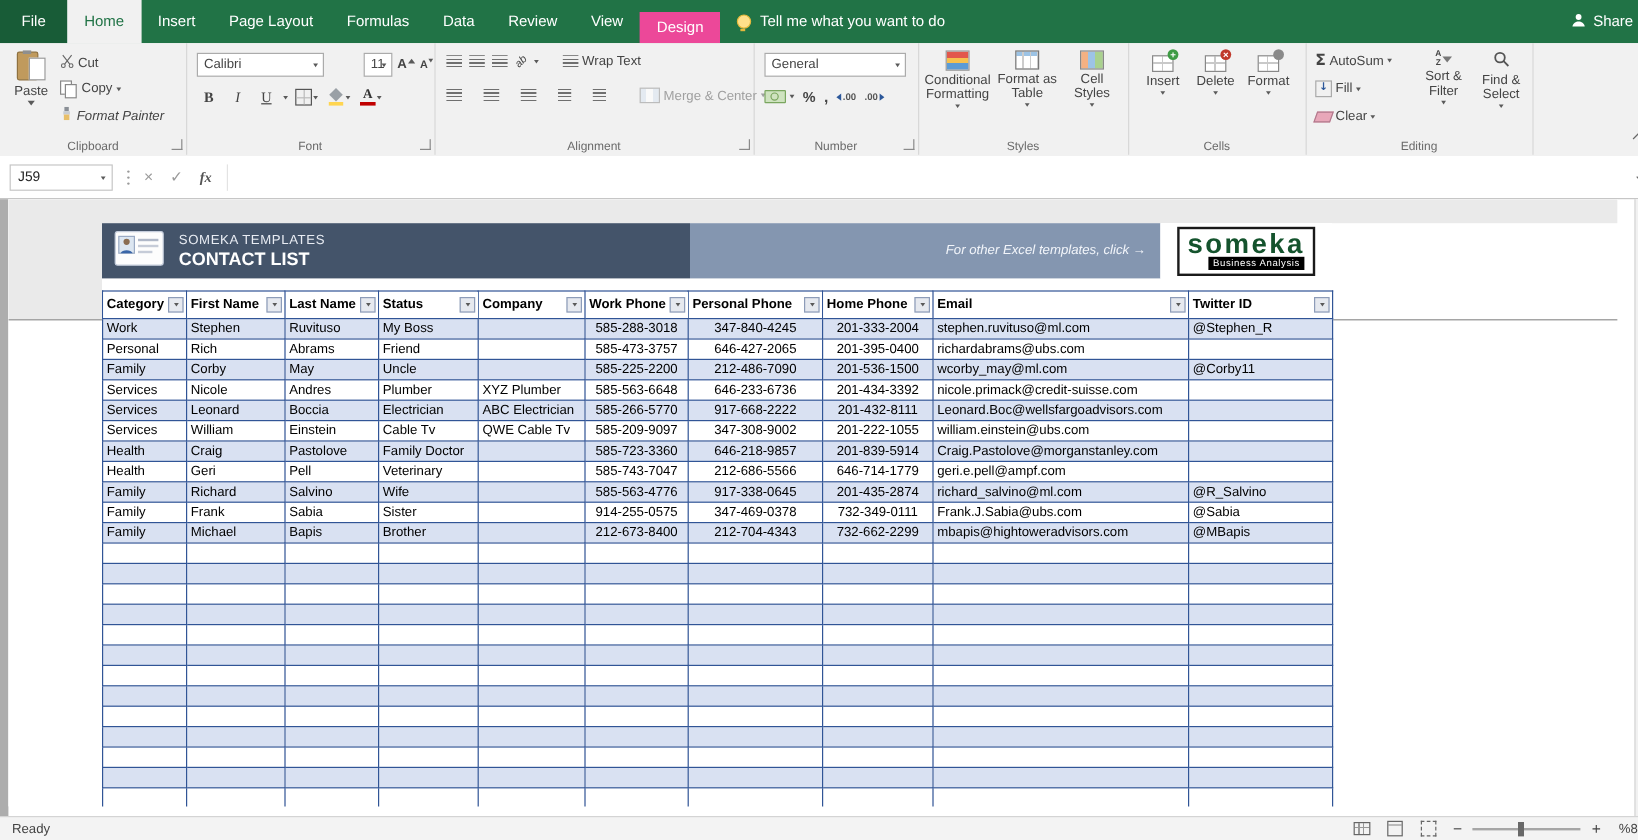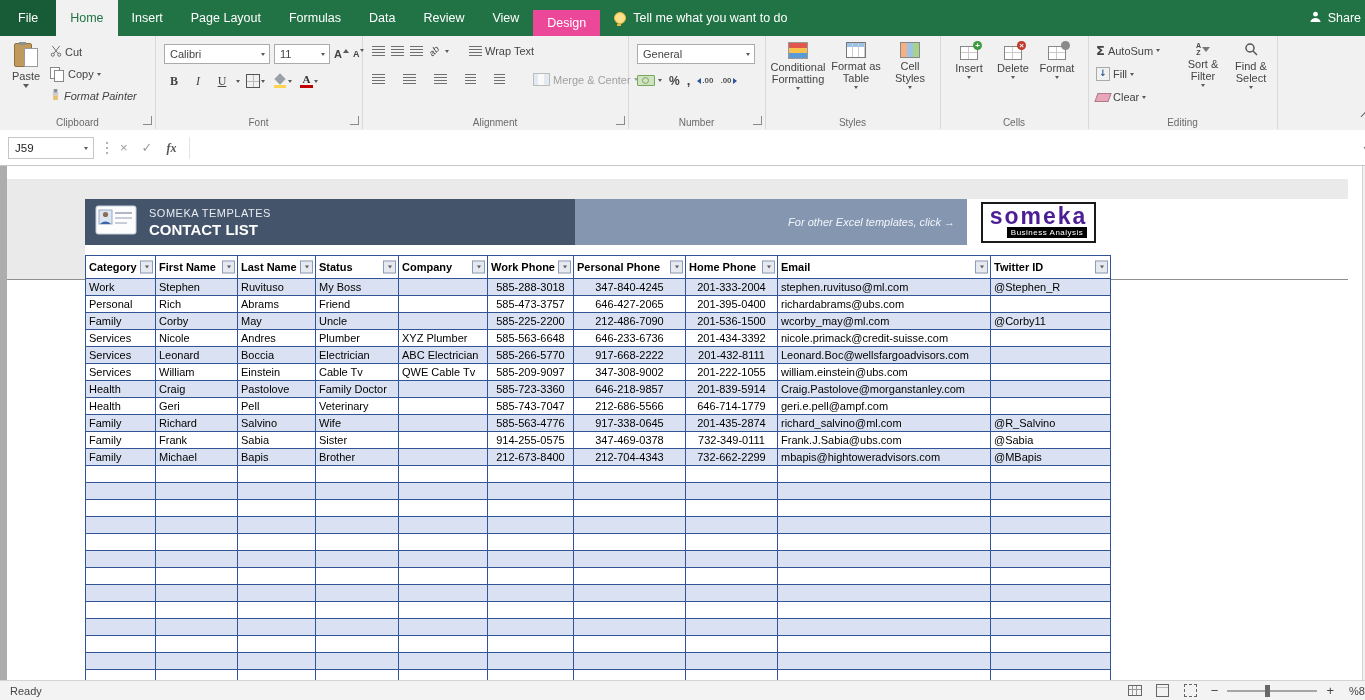--- a/index.html
+++ b/index.html
@@ -86,35 +86,35 @@
            font-size:11.5px;color:#222;padding-left:6px;box-sizing:border-box;position:relative;}
   .namebox .car{position:absolute;right:5px;top:9px;}
   .vdots{width:2px;height:2px;border-radius:50%;background:#9a9a9a;box-shadow:0 5px 0 #9a9a9a,0 -5px 0 #9a9a9a;margin:0 12px;}
   .fxbtns{display:flex;align-items:center;gap:14px;color:#9a9a9a;font-size:13px;margin-right:12px;}
   .fxbtns .fx{font:italic 700 12px/12px "Liberation Serif",serif;color:#555;}
   .finput{flex:1;height:22px;border-left:1px solid #e3e3e3;}
   .fexpand{width:22px;display:flex;justify-content:center;}
 
   
   .edge-left{position:absolute;left:0;top:166px;width:7px;height:514px;background:#adadad;}
-  .sheet{position:absolute;left:7px;top:179px;width:1341px;height:506px;background:#fff;overflow:hidden;}
+  .sheet{position:absolute;left:7px;top:166px;width:1341px;height:506px;background:#fff;overflow:hidden;}
   .corner-shade{position:absolute;left:0;top:0;width:78px;height:100px;background:#eaeaea;}
   .top-shade{position:absolute;left:78px;top:0;right:0;height:20px;background:#eaeaea;}
   .freeze{position:absolute;left:0;top:100px;right:0;height:1px;background:#8f8f8f;}
   .twrap{position:absolute;left:78px;top:20px;width:1025px;}
 
   .banner{display:flex;height:46px;}
   .banner-dark{width:490px;background:var(--banner-dark,#44546A);display:flex;align-items:center;gap:12px;padding-left:10px;box-sizing:border-box;}
   .banner-brand{color:#e8ecf3;font-size:11px;letter-spacing:.5px;}
   .banner-title{color:#fff;font-size:15px;font-weight:700;margin-top:2px;}
   .banner-light{width:392px;background:var(--banner-light,#8496B0);color:#f2f5fa;font-size:11px;font-style:italic;
                 display:flex;flex-direction:column;justify-content:center;align-items:flex-end;padding-right:12px;box-sizing:border-box;line-height:15px;}
   .banner-logo-area{width:143px;background:#fff;display:flex;align-items:center;justify-content:center;}
   .someka-logo{border:2px solid #1a1a1a;background:#fff;padding:0 7px 3px;}
-  .logo-text{font-weight:700;font-size:23px;letter-spacing:2px;color:#4c1d95;line-height:25px;}
+  .logo-text{font-weight:700;font-size:23px;letter-spacing:2px;color:#14532d;line-height:25px;}
   .logo-sub{display:block;background:#000;color:#fff;font-size:8px;letter-spacing:.5px;padding:1px 4px;width:fit-content;margin-left:auto;margin-top:-2px;}
 
   .gap10{height:10px;}
   table.ctable{border-collapse:collapse;table-layout:fixed;width:1025px;background:#fff;}
   .ctable th{background:#fff;border:1px solid var(--table-border,#305496);font-weight:700;font-size:11px;text-align:left;
              height:23px;box-sizing:border-box;padding:0 17px 0 3px;position:relative;white-space:nowrap;overflow:hidden;color:#000;}
   .ctable td{border:1px solid var(--table-border,#305496);font-size:11px;height:17px;box-sizing:border-box;
              padding:0 3px;white-space:nowrap;overflow:hidden;color:#000;}
   .ctable td.c{text-align:center;}
   .ctable tbody tr:nth-child(odd){background:var(--row-alt,#D9E1F2);}
@@ -207,21 +207,21 @@
       <span class="launcher"></span>
       <div class="glabel">Clipboard</div>
     </div>
 
     <div class="rgroup" style="left:155px;width:207px;">
       <div class="rrow" style="position:absolute;left:9px;top:8px;gap:4px;">
         <span class="combo" style="width:106px;">
           <span>Calibri</span>
             <span class="car car-sm"></span>
         </span>
-        <span class="combo" style="width:56px;">
+        <span class="combo" style="width:24px;margin-left:29px;">
           <span>11</span>
             <span class="car car-sm"></span>
         </span>
         <span class="fsz">A<span class="car-up"></span></span>
         <span class="fsz" style="font-size:9px;">A<span class="car car-sm"></span></span>
       </div>
       <div class="rrow" style="position:absolute;left:9px;top:36px;gap:4px;">
         <span class="fbtn" style="font:700 12px/12px 'Liberation Serif',serif;">B</span>
         <span class="fbtn" style="font:italic 12px/12px 'Liberation Serif',serif;">I</span>
         <span class="fbtn" style="font:12px/12px 'Liberation Serif',serif;text-decoration:underline;">U</span>

